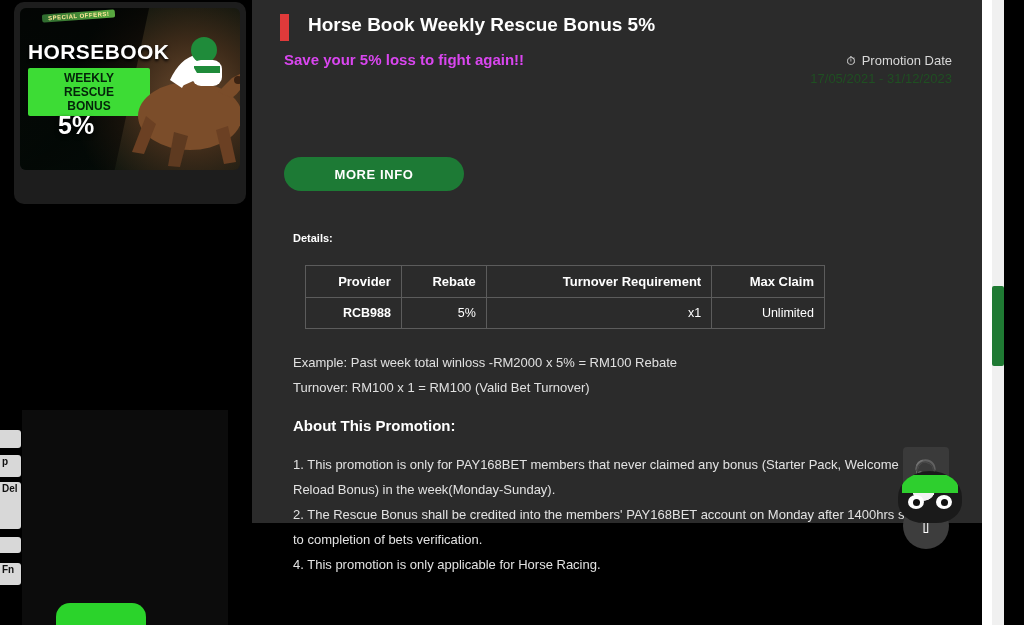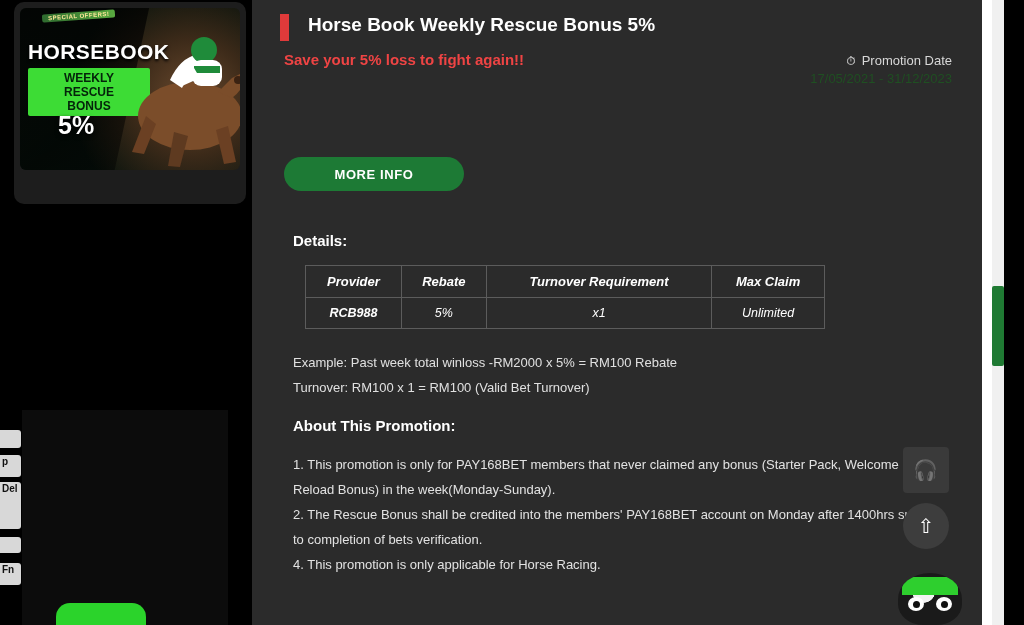--- a/index.html
+++ b/index.html
@@ -134,21 +134,21 @@
     left: 56px; bottom: 0;
     width: 90px; height: 22px;
     background: #2bd32b;
     border-radius: 14px 14px 0 0;
   }
 
   
   .main-panel {
     position: absolute;
     left: 252px; top: 0;
-    width: 730px; height: 625px;
+    width: 730px; height: 523px;
     background: #2b2b2b;
   }
   .panel-header {
     position: absolute;
     left: 0; top: 0;
     width: 730px; height: 52px;
   }
   .header-bar {
     position: absolute;
     left: 28px; top: 14px;
@@ -160,21 +160,21 @@
     left: 56px; top: 14px;
     font-size: 19px;
     font-weight: bold;
     color: #ffffff;
   }
   .sub-title {
     position: absolute;
     left: 32px; top: 51px;
     font-size: 15px;
     font-weight: bold;
-    color: #ef4444;
+    color: #d946ef;
   }
   .promo-date-label {
     position: absolute;
     right: 30px; top: 53px;
     font-size: 13px;
     color: #d8d8d8;
     display: flex;
     align-items: center;
     gap: 6px;
   }
@@ -196,39 +196,38 @@
     color: #ffffff;
     font-size: 13px;
     font-weight: bold;
     letter-spacing: 0.6px;
     cursor: pointer;
   }
 
   .details-label {
     position: absolute;
     left: 41px; top: 232px;
-    font-size: 15px;
+    font-size: 11px;
     font-weight: bold;
     color: #ffffff;
   }
 
   table.details-table {
     position: absolute;
     left: 53px; top: 265px;
     width: 520px;
     border-collapse: collapse;
     font-size: 13px;
   }
   table.details-table th,
   table.details-table td {
     border: 1px solid #5c5c5c;
     padding: 8px 10px;
-    text-align: center;
-    color: #ffffff;
-    font-style: italic;
+    text-align: right;
+    color: #ffffff;
   }
   table.details-table th { font-weight: bold; }
   table.details-table td { font-size: 12.5px; }
   table.details-table td.bold-cell { font-weight: bold; }
   .col-provider { width: 96px; }
   .col-rebate { width: 85px; }
   .col-turnover { width: 226px; }
   .col-maxclaim { width: 113px; }
 
   .example-line {

